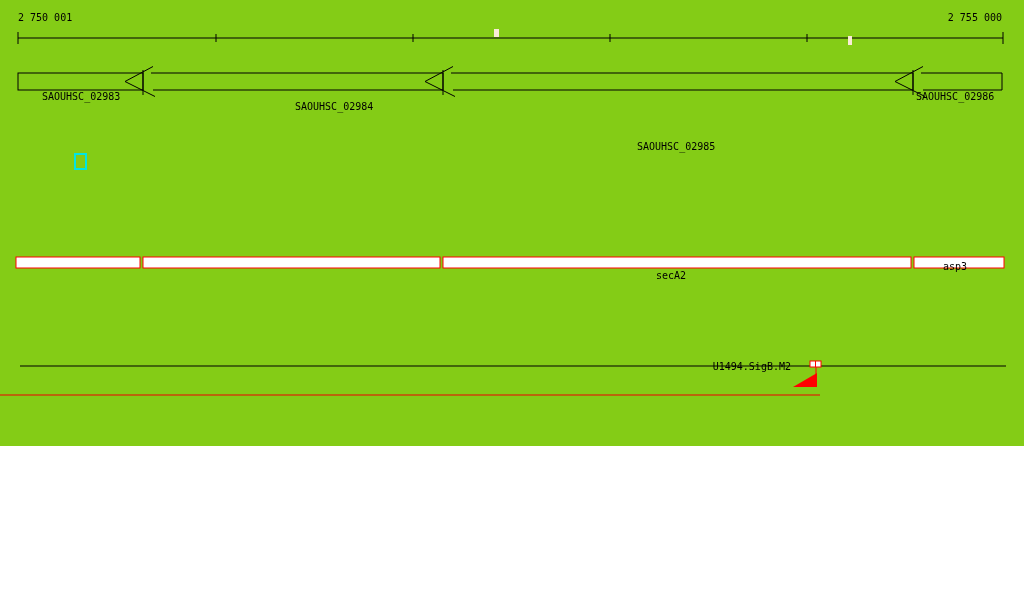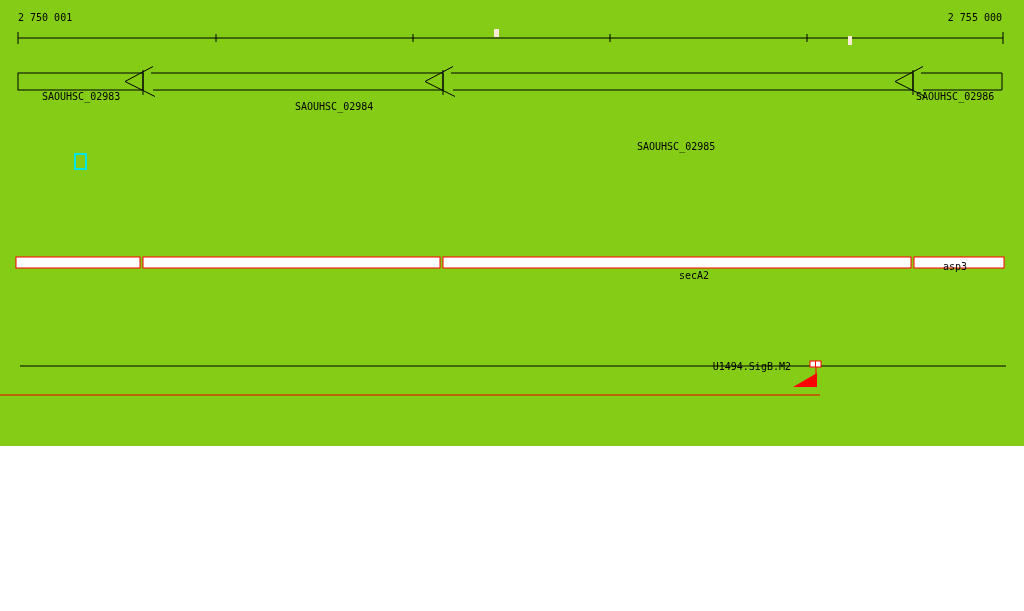--- a/index.html
+++ b/index.html
@@ -100,20 +100,20 @@
     </svg>
 
   <div class="lbl" style="left:18px;top:13px">2 750 001</div>
   <div class="lbl right" style="right:22px;top:13px">2 755 000</div>
 
   <div class="lbl" style="left: 42px; top: 92px; text-align: center;">SAOUHSC_02983</div>
   <div class="lbl" style="left: 250px; top: 102px; margin-left: 45px;">SAOUHSC_02984</div>
   <div class="lbl" style="left: 637px; top: 104px; margin-top: 38px;">SAOUHSC_02985</div>
   <div class="lbl" style="left: 916px; top: 92px;">SAOUHSC_02986</div>
 
-  <div class="lbl" style="left: 679px; top: 271px;">secA2</div>
+  <div class="lbl" style="left: 656px; top: 271px;">secA2</div>
   <div class="lbl" style="left: 943px; top: 262px;">asp3</div>
 
   <div class="lbl right" style="right:233px;top:362px">U1494.SigB.M2</div>
 
   <div id="selection-box" style="left: 74px; top: 153px; width: 9px; height: 13px; border-color: rgb(0, 229, 229);"></div>
 
 </div>
 
 </body></html>

